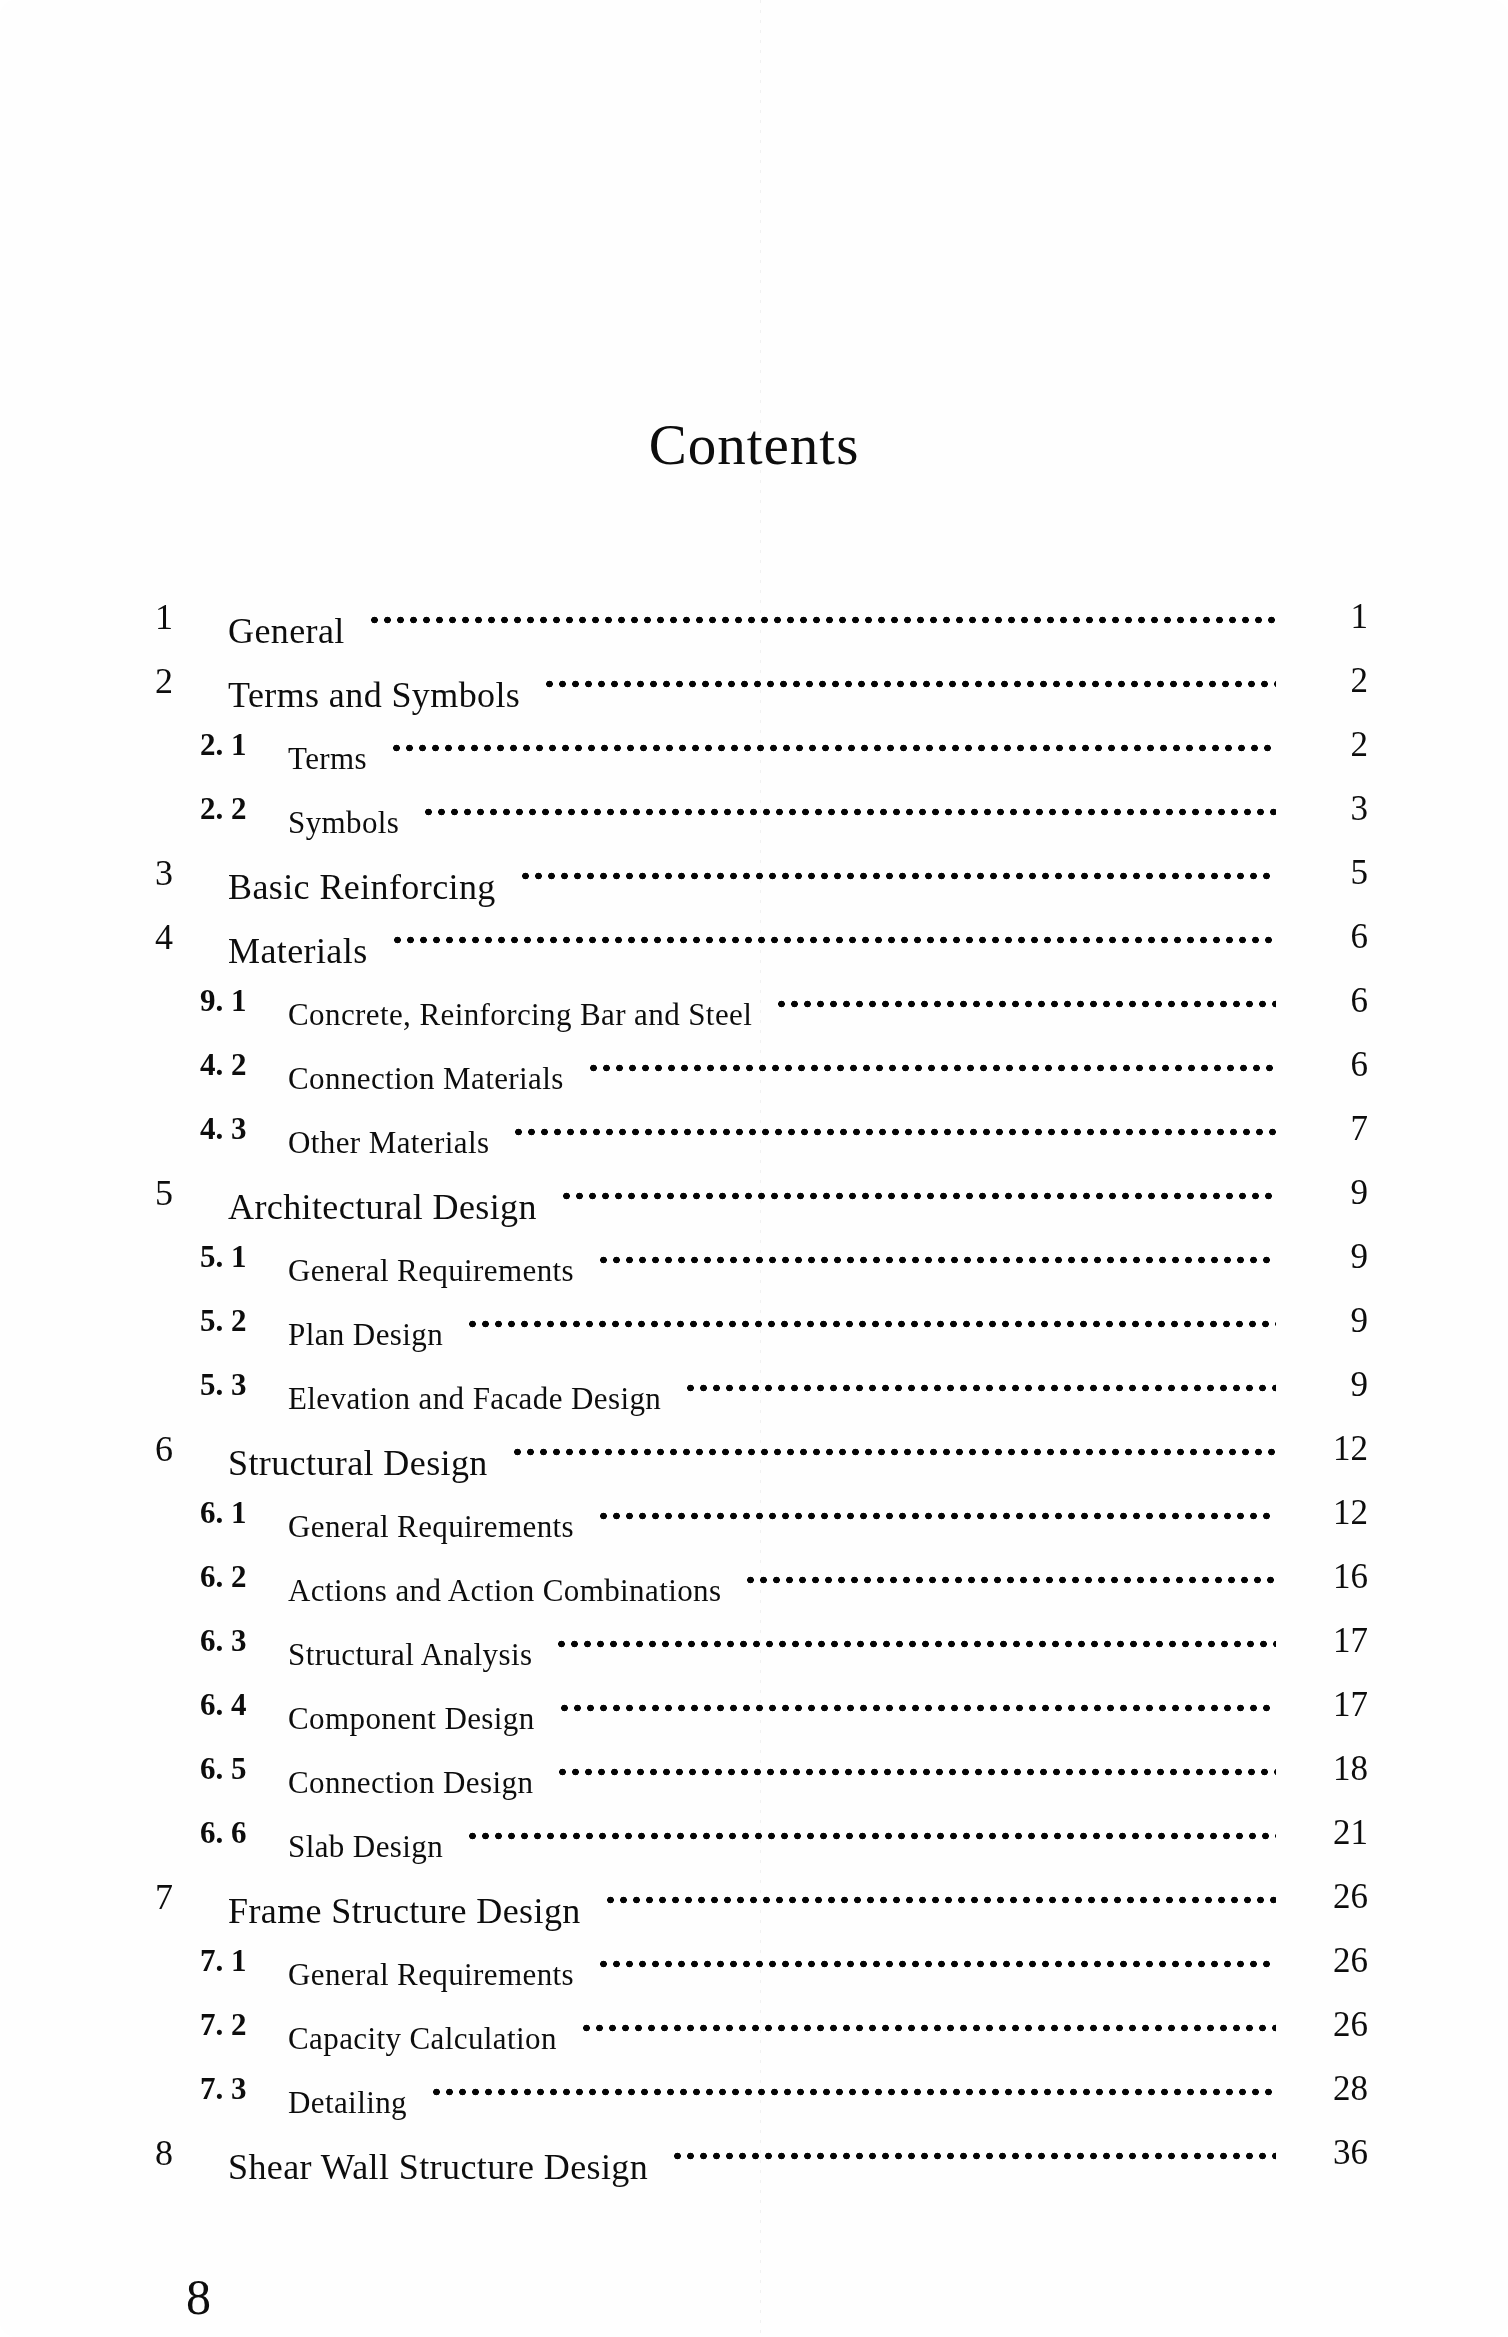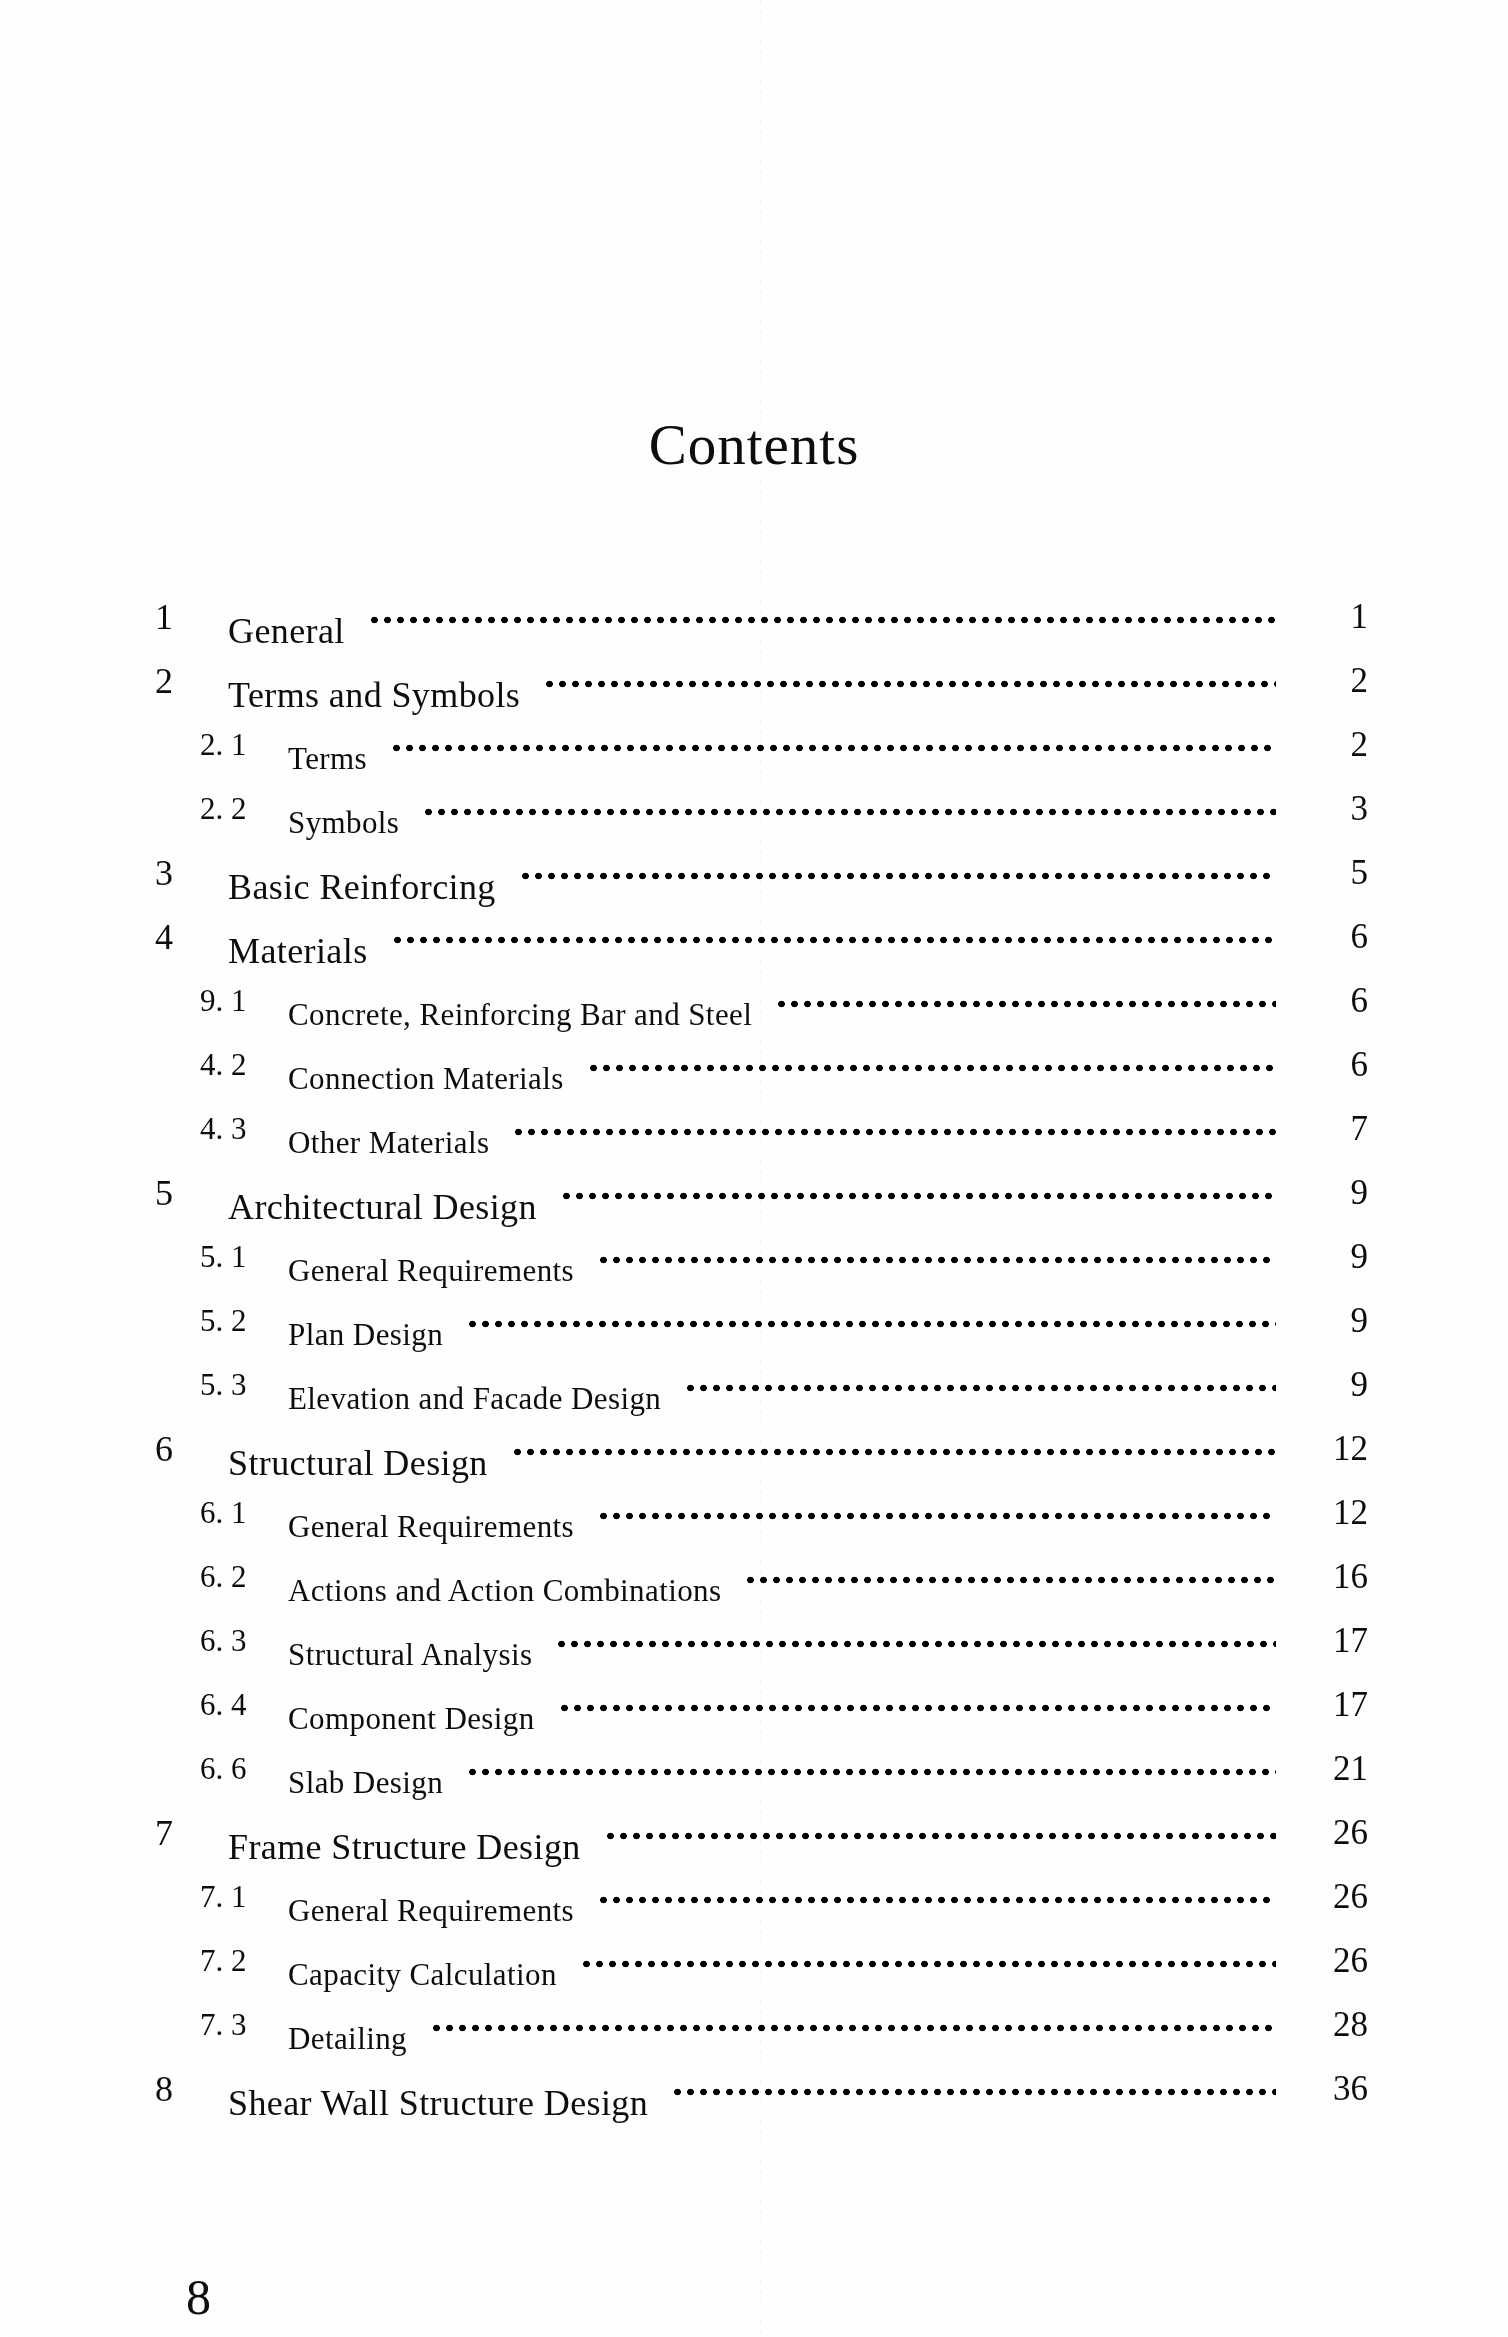--- a/index.html
+++ b/index.html
@@ -48,21 +48,21 @@
   .toc-row {
     display: flex;
     align-items: center;
     height: 64px;
     white-space: nowrap;
   }
   .toc-row.lvl1 { font-size: 36px; }
   .toc-row.lvl2 { font-size: 31px; margin-left: 45px; }
   .toc-row .num  { flex: none; }
   .toc-row.lvl1 .num { width: 73px; }
-  .toc-row.lvl2 .num { width: 88px; }
+  .toc-row.lvl2 .num { width: 88px; font-weight: bold; }
   .toc-row .label { flex: none; letter-spacing: 0.4px; margin-top: 27px; }
   .dots {
     flex: 1 1 auto;
     align-self: center;
     height: 8px;
     margin-left: 26px;
     margin-right: 20px;
     margin-top: 6px; 
     background-image: radial-gradient(circle at 3.5px 4px, #050505 3.1px, transparent 3.6px);
     background-size: 13px 8px;
@@ -213,20 +213,26 @@
     <span class="pageno">17</span>
   </div>
 
   <div class="toc-row lvl2">
     <span class="num">6. 4</span>
     <span class="label">Component Design</span>
     <span class="dots"></span>
     <span class="pageno">17</span>
   </div>
 
+  <div class="toc-row lvl2">
+    <span class="num">6. 5</span>
+    <span class="label">Connection Design</span>
+    <span class="dots"></span>
+    <span class="pageno">18</span>
+  </div>
 
   <div class="toc-row lvl2">
     <span class="num">6. 6</span>
     <span class="label">Slab Design</span>
     <span class="dots"></span>
     <span class="pageno">21</span>
   </div>
 
   <div class="toc-row lvl1">
     <span class="num">7</span>

